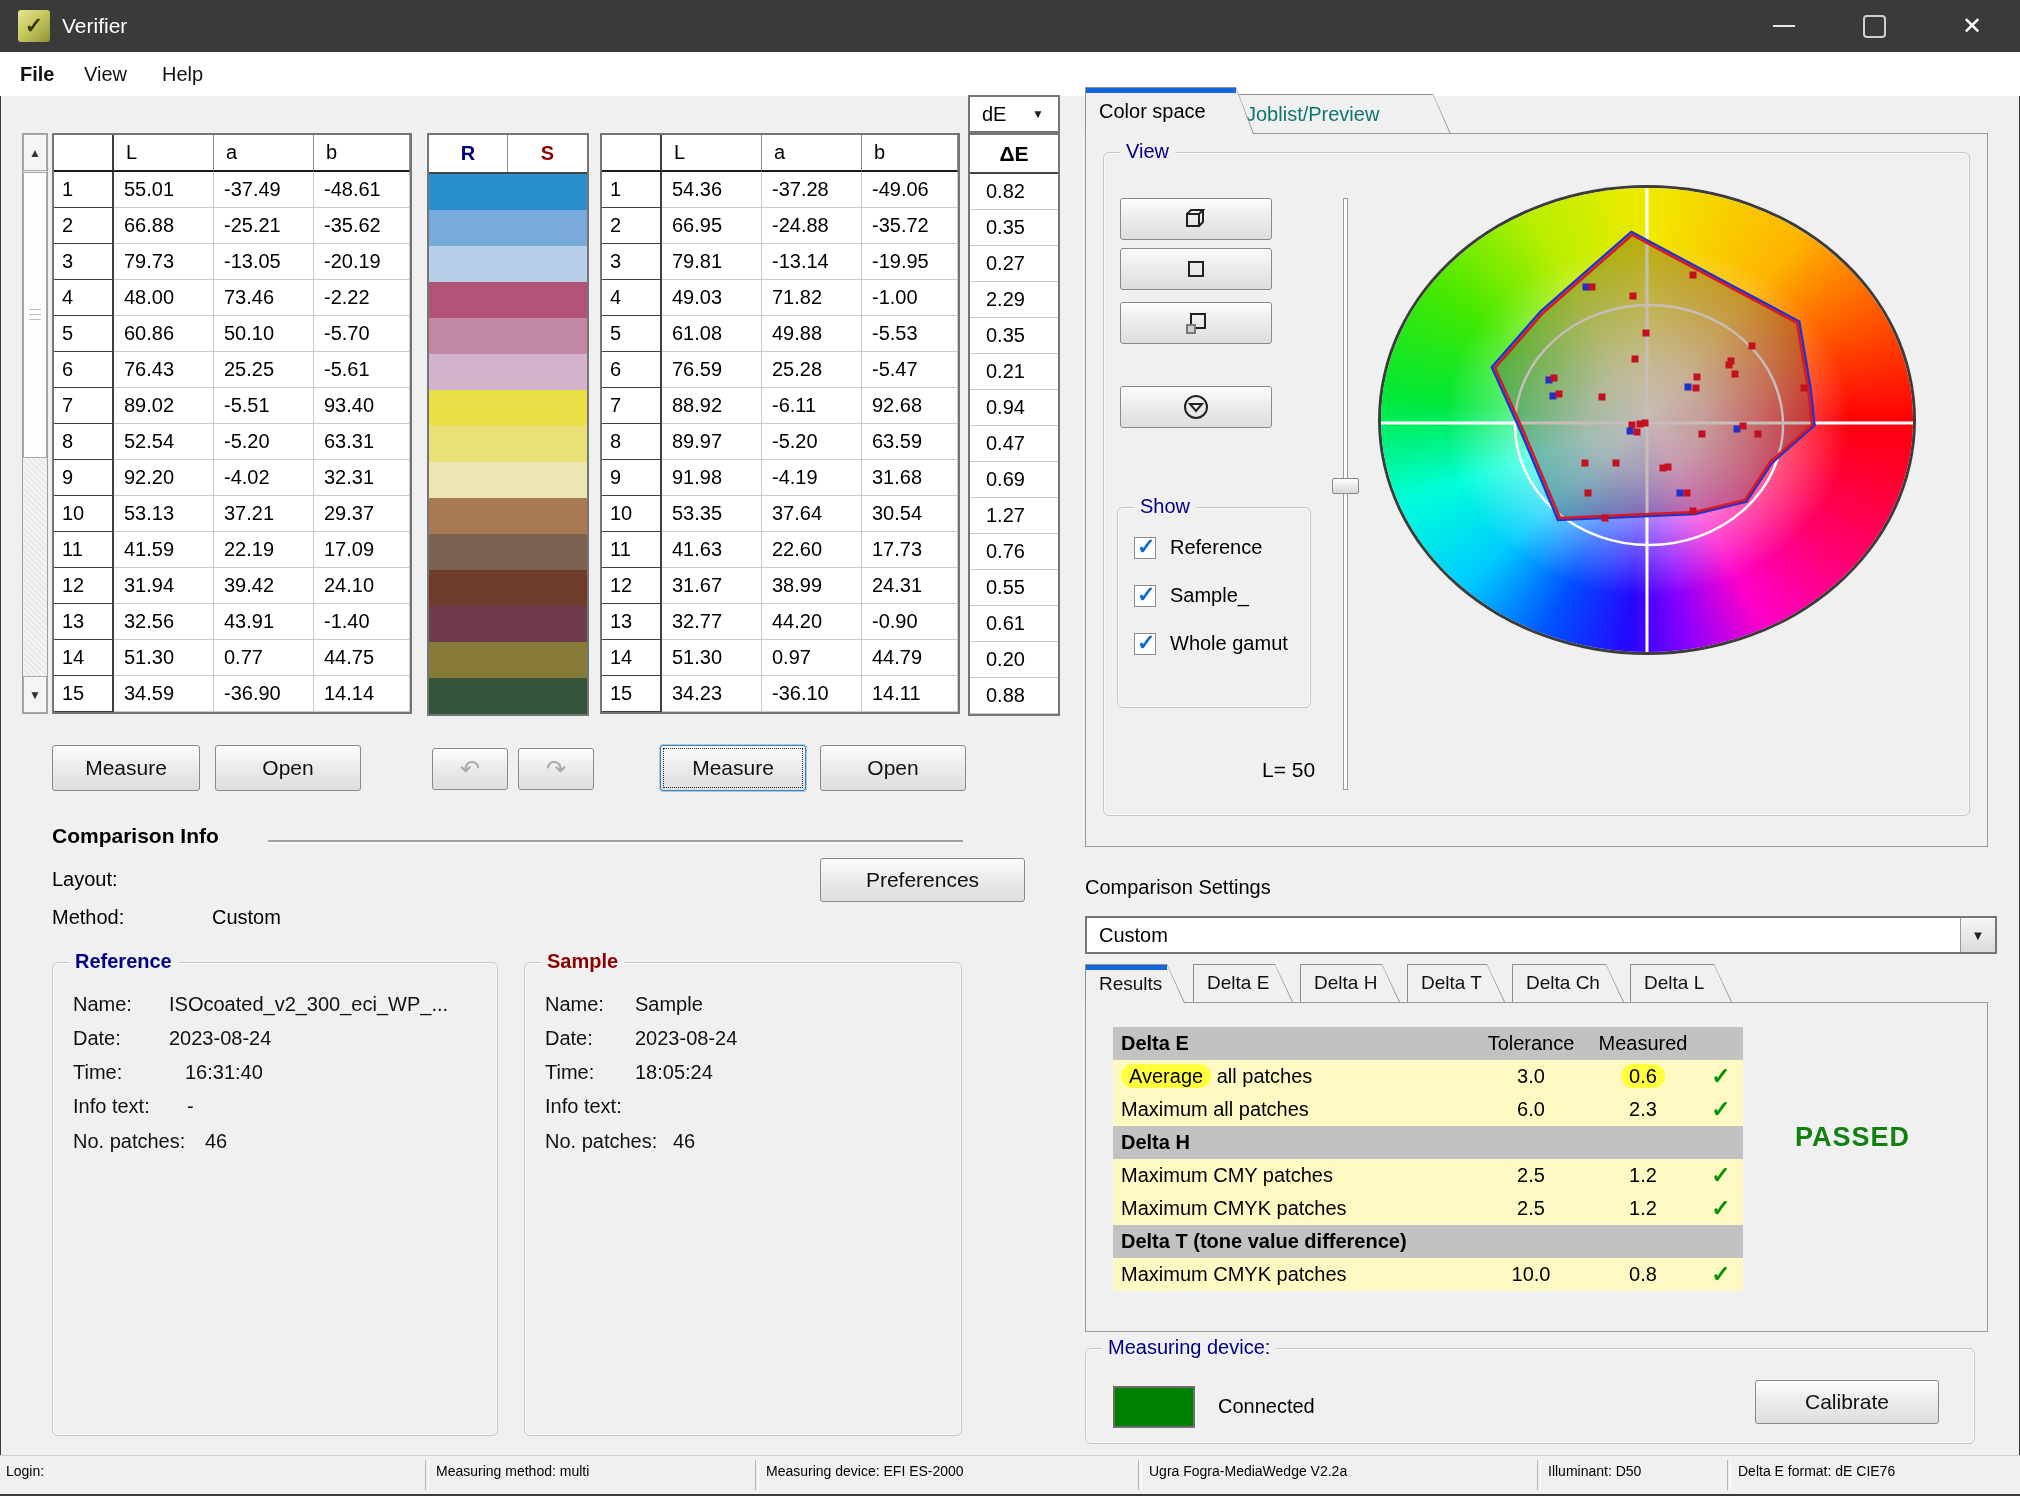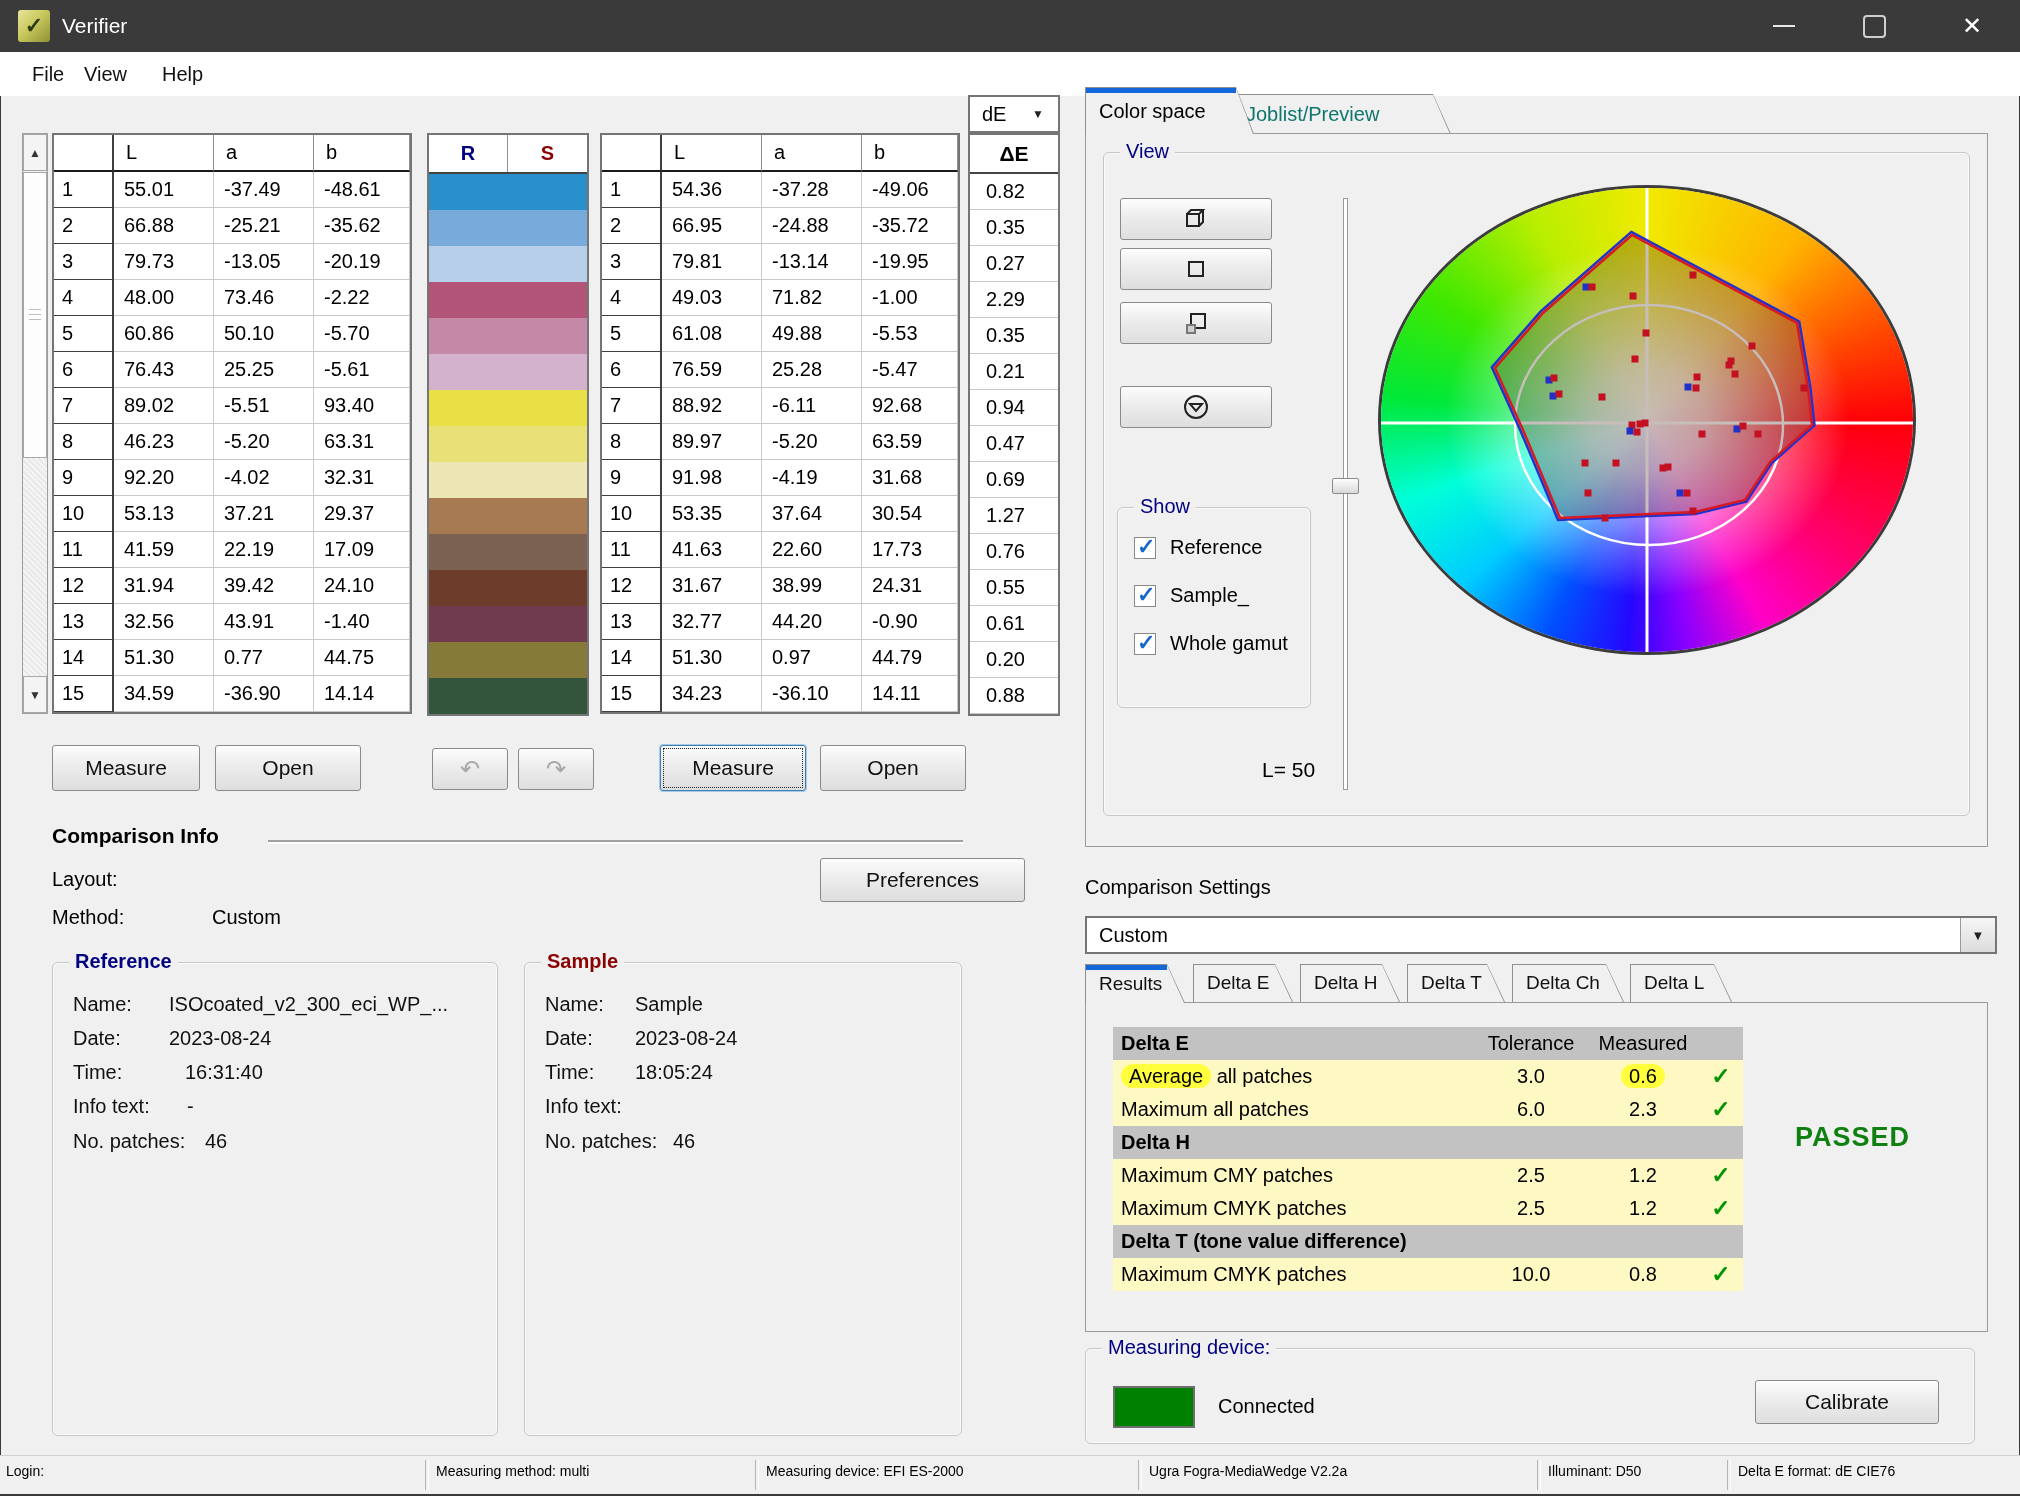--- a/index.html
+++ b/index.html
@@ -15,21 +15,21 @@
   #btn-min{left:1749px;}
   #btn-max{left:1839px;}
   #btn-close{left:1928px;width:88px;}
   .glyph-min{width:22px;height:0;border-top:2px solid #e8e8e8;}
   .glyph-max{width:19px;height:19px;border:2px solid #cfcfcf;border-radius:4px;}
   .glyph-close{color:#fff;font-size:24px;}
 
   
   #menubar{left:0;top:52px;width:2020px;height:44px;background:#ffffff;}
   .menu-item{top:0;height:44px;line-height:44px;font-size:20px;color:#111;}
-  #menu-file{left:32px;}  #menu-view{left:84px;}  #menu-help{left:162px;}
+  #menu-file{left:20px;font-weight:bold;}  #menu-view{left:84px;}  #menu-help{left:162px;}
 
   
   #scrollbar{left:22px;top:133px;width:26px;height:581px;border:1px solid #9e9e9e;background:repeating-linear-gradient(45deg,#f4f4f4 0 2px,#e9e9e9 2px 4px);}
   .sb-btn{left:0;width:24px;height:37px;background:#f4f4f4;border:1px solid #a8a8a8;display:flex;align-items:center;justify-content:center;font-size:12px;color:#333;}
   #sb-up{top:0;}
   #sb-down{top:542px;}
   #sb-thumb{left:0;top:38px;width:24px;height:286px;background:#fdfdfd;border:1px solid #a8a8a8;}
   .grip{left:5px;width:12px;height:0;border-top:1px solid #bdbdbd;box-shadow:0 1px 0 #fff;}
 
   
@@ -245,21 +245,21 @@
           <div class="cell w96">-5.61</div>
         </div>
         <div class="prow">
           <div class="cell rn w60">7</div>
           <div class="cell w100">89.02</div>
           <div class="cell w100">-5.51</div>
           <div class="cell w96">93.40</div>
         </div>
         <div class="prow">
           <div class="cell rn w60">8</div>
-          <div class="cell w100">46.23</div>
+          <div class="cell w100">52.54</div>
           <div class="cell w100">-5.20</div>
           <div class="cell w96">63.31</div>
         </div>
         <div class="prow">
           <div class="cell rn w60">9</div>
           <div class="cell w100">92.20</div>
           <div class="cell w100">-4.02</div>
           <div class="cell w96">32.31</div>
         </div>
         <div class="prow">

